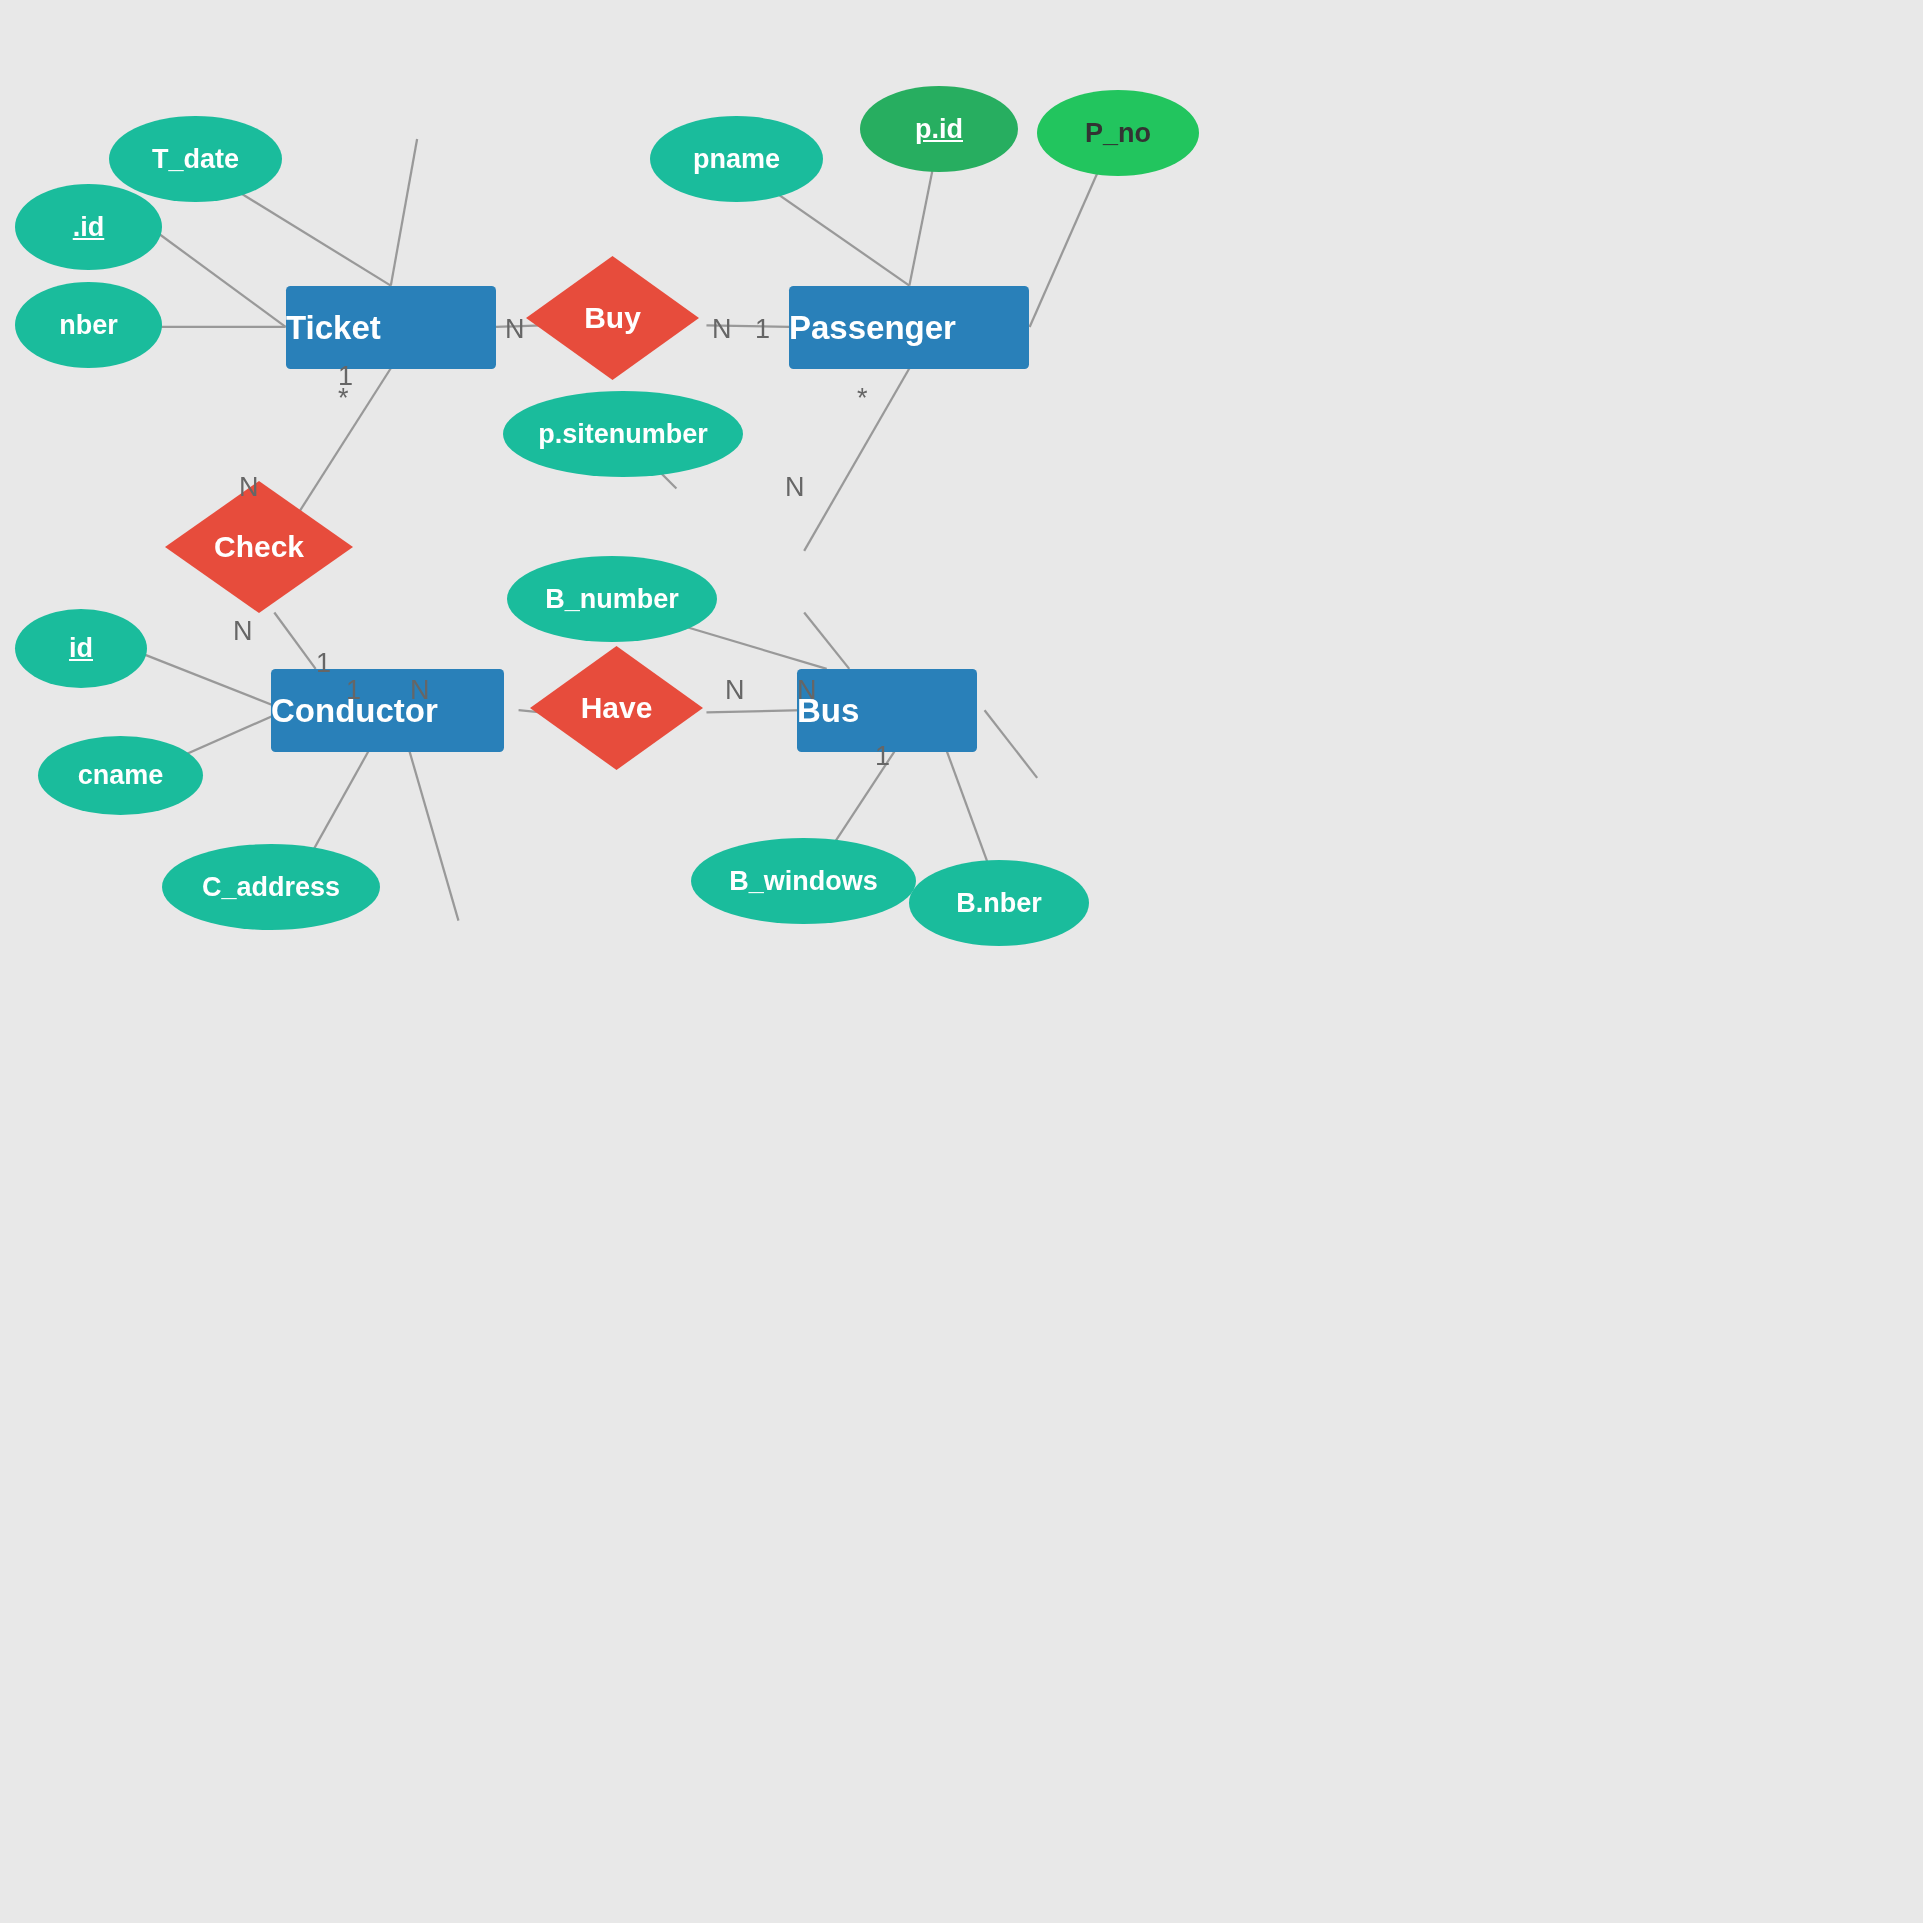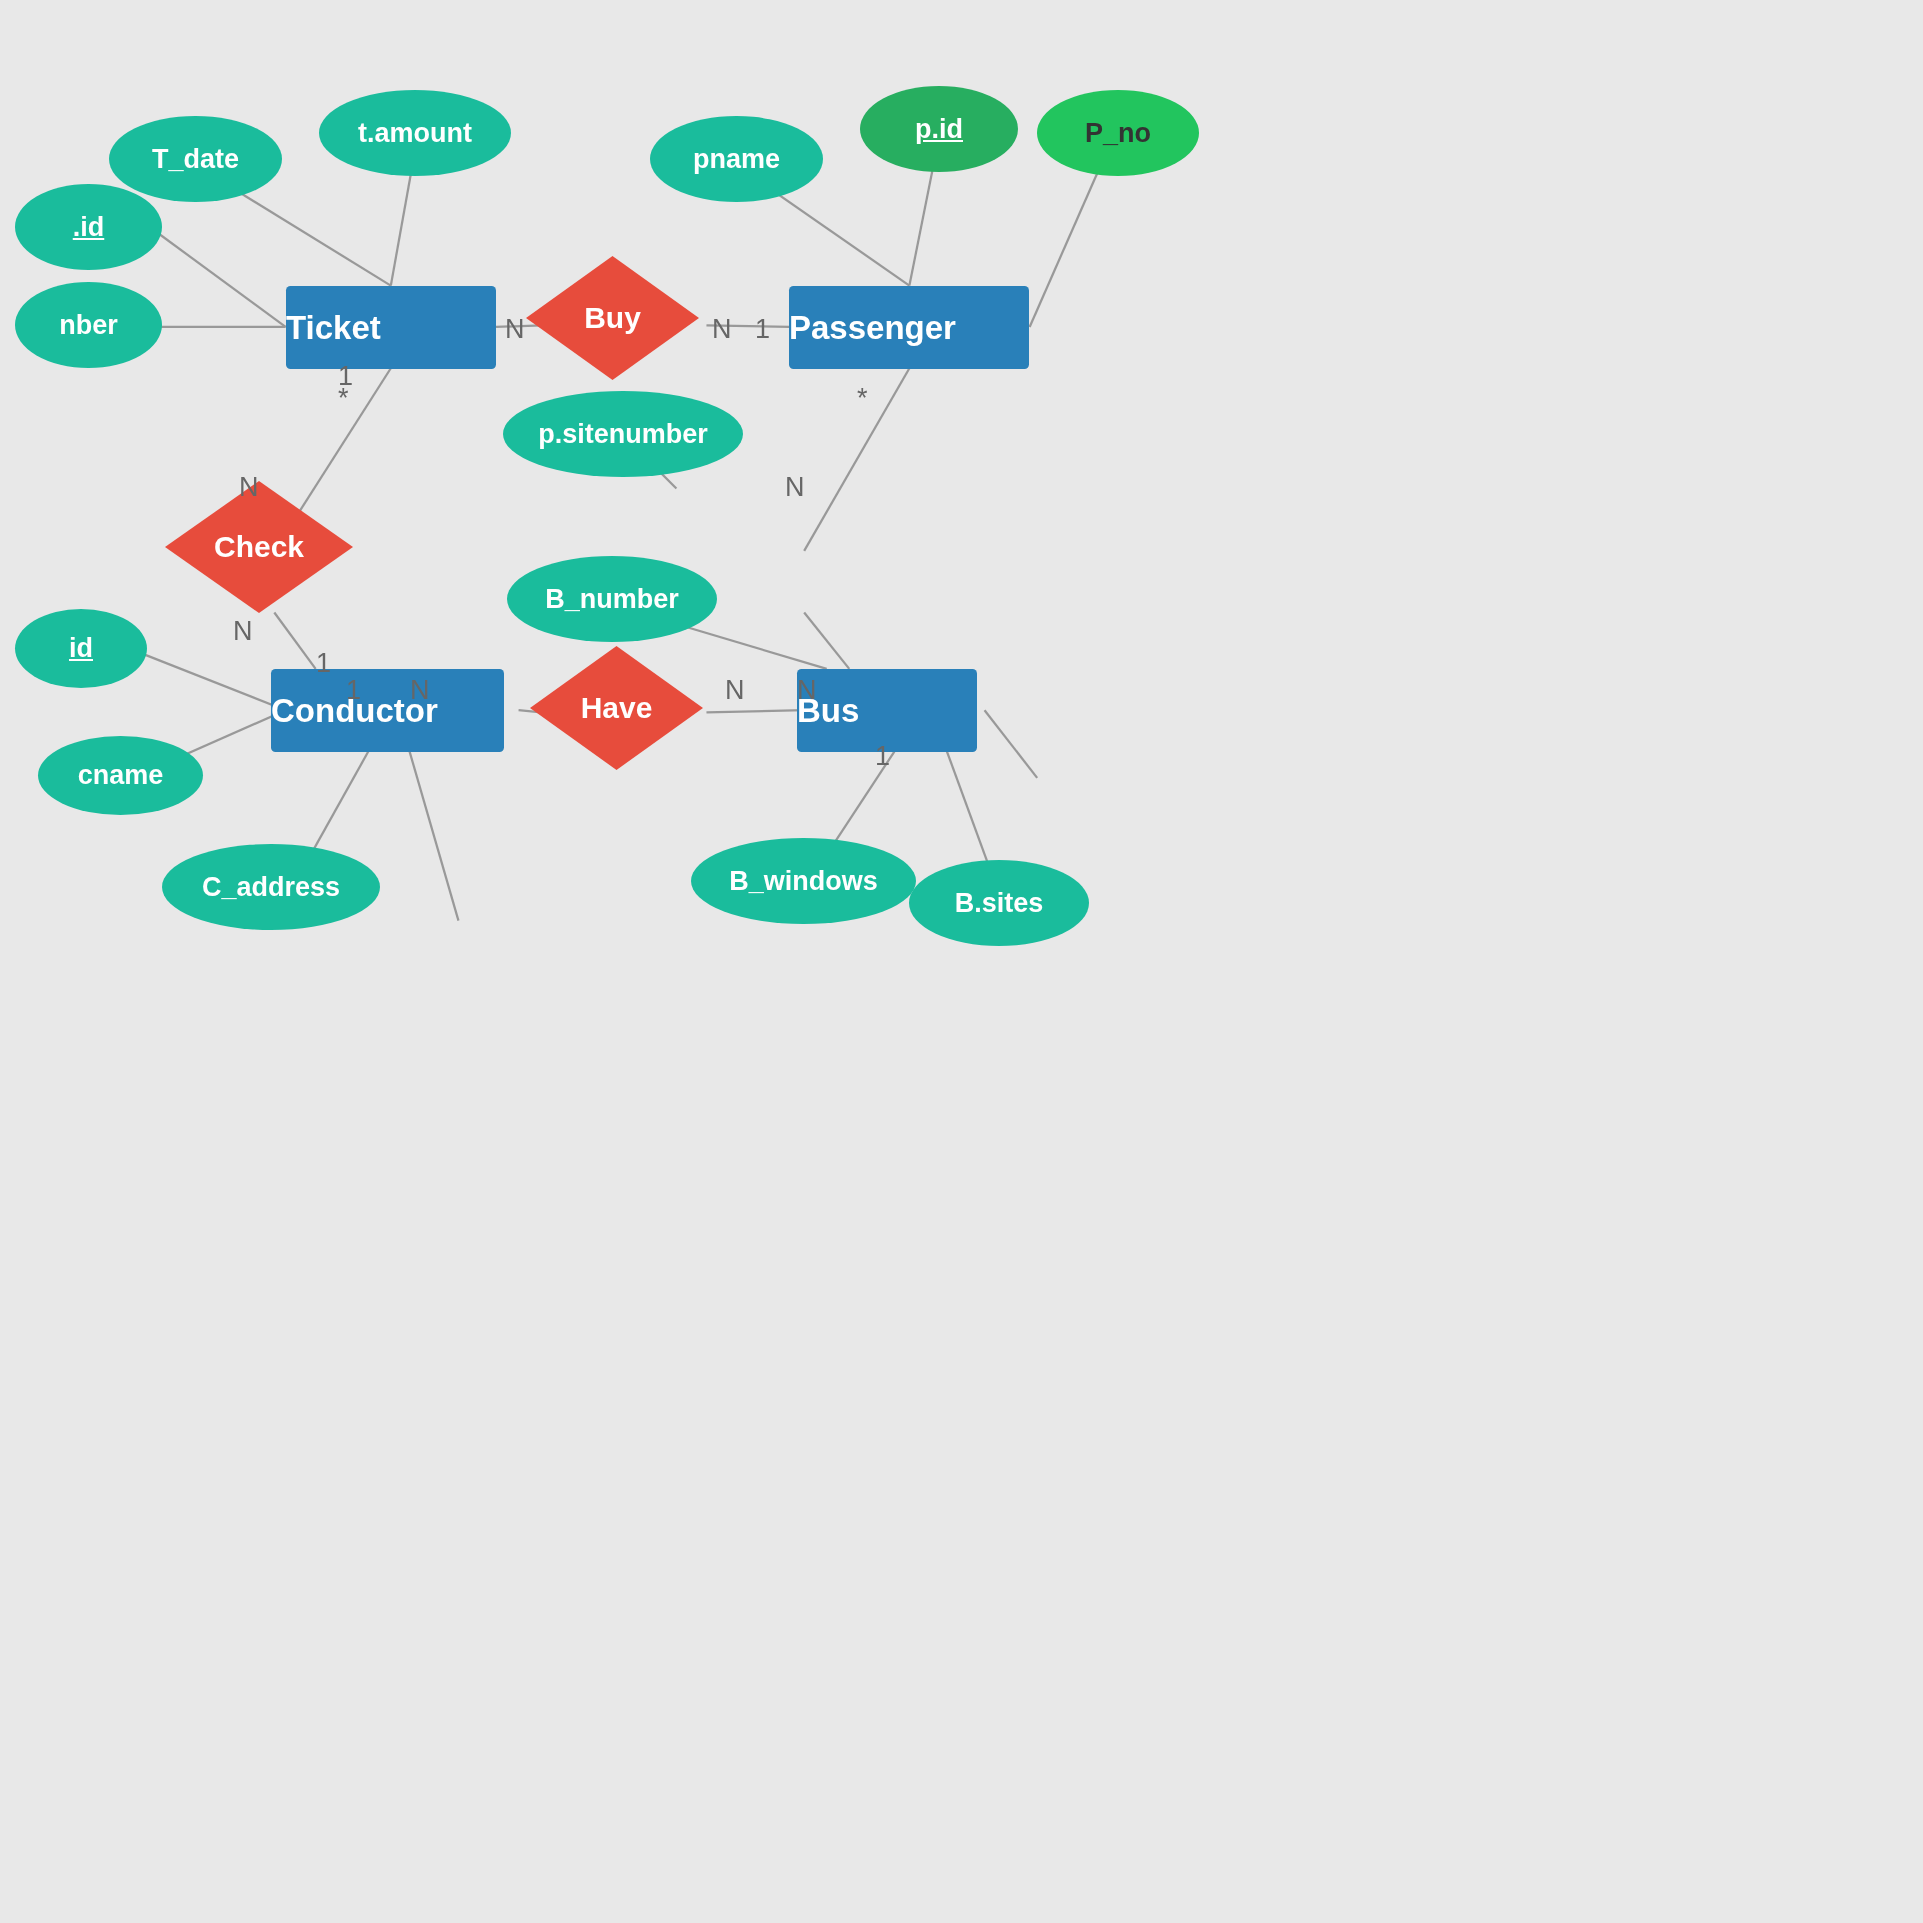--- a/index.html
+++ b/index.html
@@ -179,23 +179,20 @@
 
   <div class="relationship" style="left:530px; top:646px; width:173px; height:124px;">
     <div class="diamond"></div>
     <span class="diamond-label">Have</span>
   </div>
 
   <div class="attribute" style="left:109px; top:116px; width:173px; height:86px;">
     <span>T_date</span>
   </div>
 
-  <div class="attribute" style="left:319px; top:90px; width:192px; height:86px;">
-    <span>t.amount</span>
-  </div>
 
   <div class="attribute underline" style="left:15px; top:184px; width:147px; height:86px;">
     <span>.id</span>
   </div>
 
   <div class="attribute" style="left:15px; top:282px; width:147px; height:86px;">
     <span>nber</span>
   </div>
 
   <div class="attribute" style="left:650px; top:116px; width:173px; height:86px;">
@@ -229,21 +226,21 @@
   <div class="attribute" style="left:162px; top:844px; width:218px; height:86px;">
     <span>C_address</span>
   </div>
 
 
   <div class="attribute" style="left:691px; top:838px; width:225px; height:86px;">
     <span>B_windows</span>
   </div>
 
   <div class="attribute" style="left:909px; top:860px; width:180px; height:86px;">
-    <span>B.sites</span>
+    <span>B.nber</span>
   </div>
 
 
   <span class="cardinality" style="left:505px; top:314px;">N</span>
   <span class="cardinality" style="left:712px; top:314px;">N</span>
   <span class="cardinality" style="left:755px; top:314px;">1</span>
 
   <span class="cardinality" style="left:338px; top:383px;">*</span>
   <span class="cardinality" style="left:338px; top:361px;">1</span>
   <span class="cardinality" style="left:239px; top:472px;">N</span>

